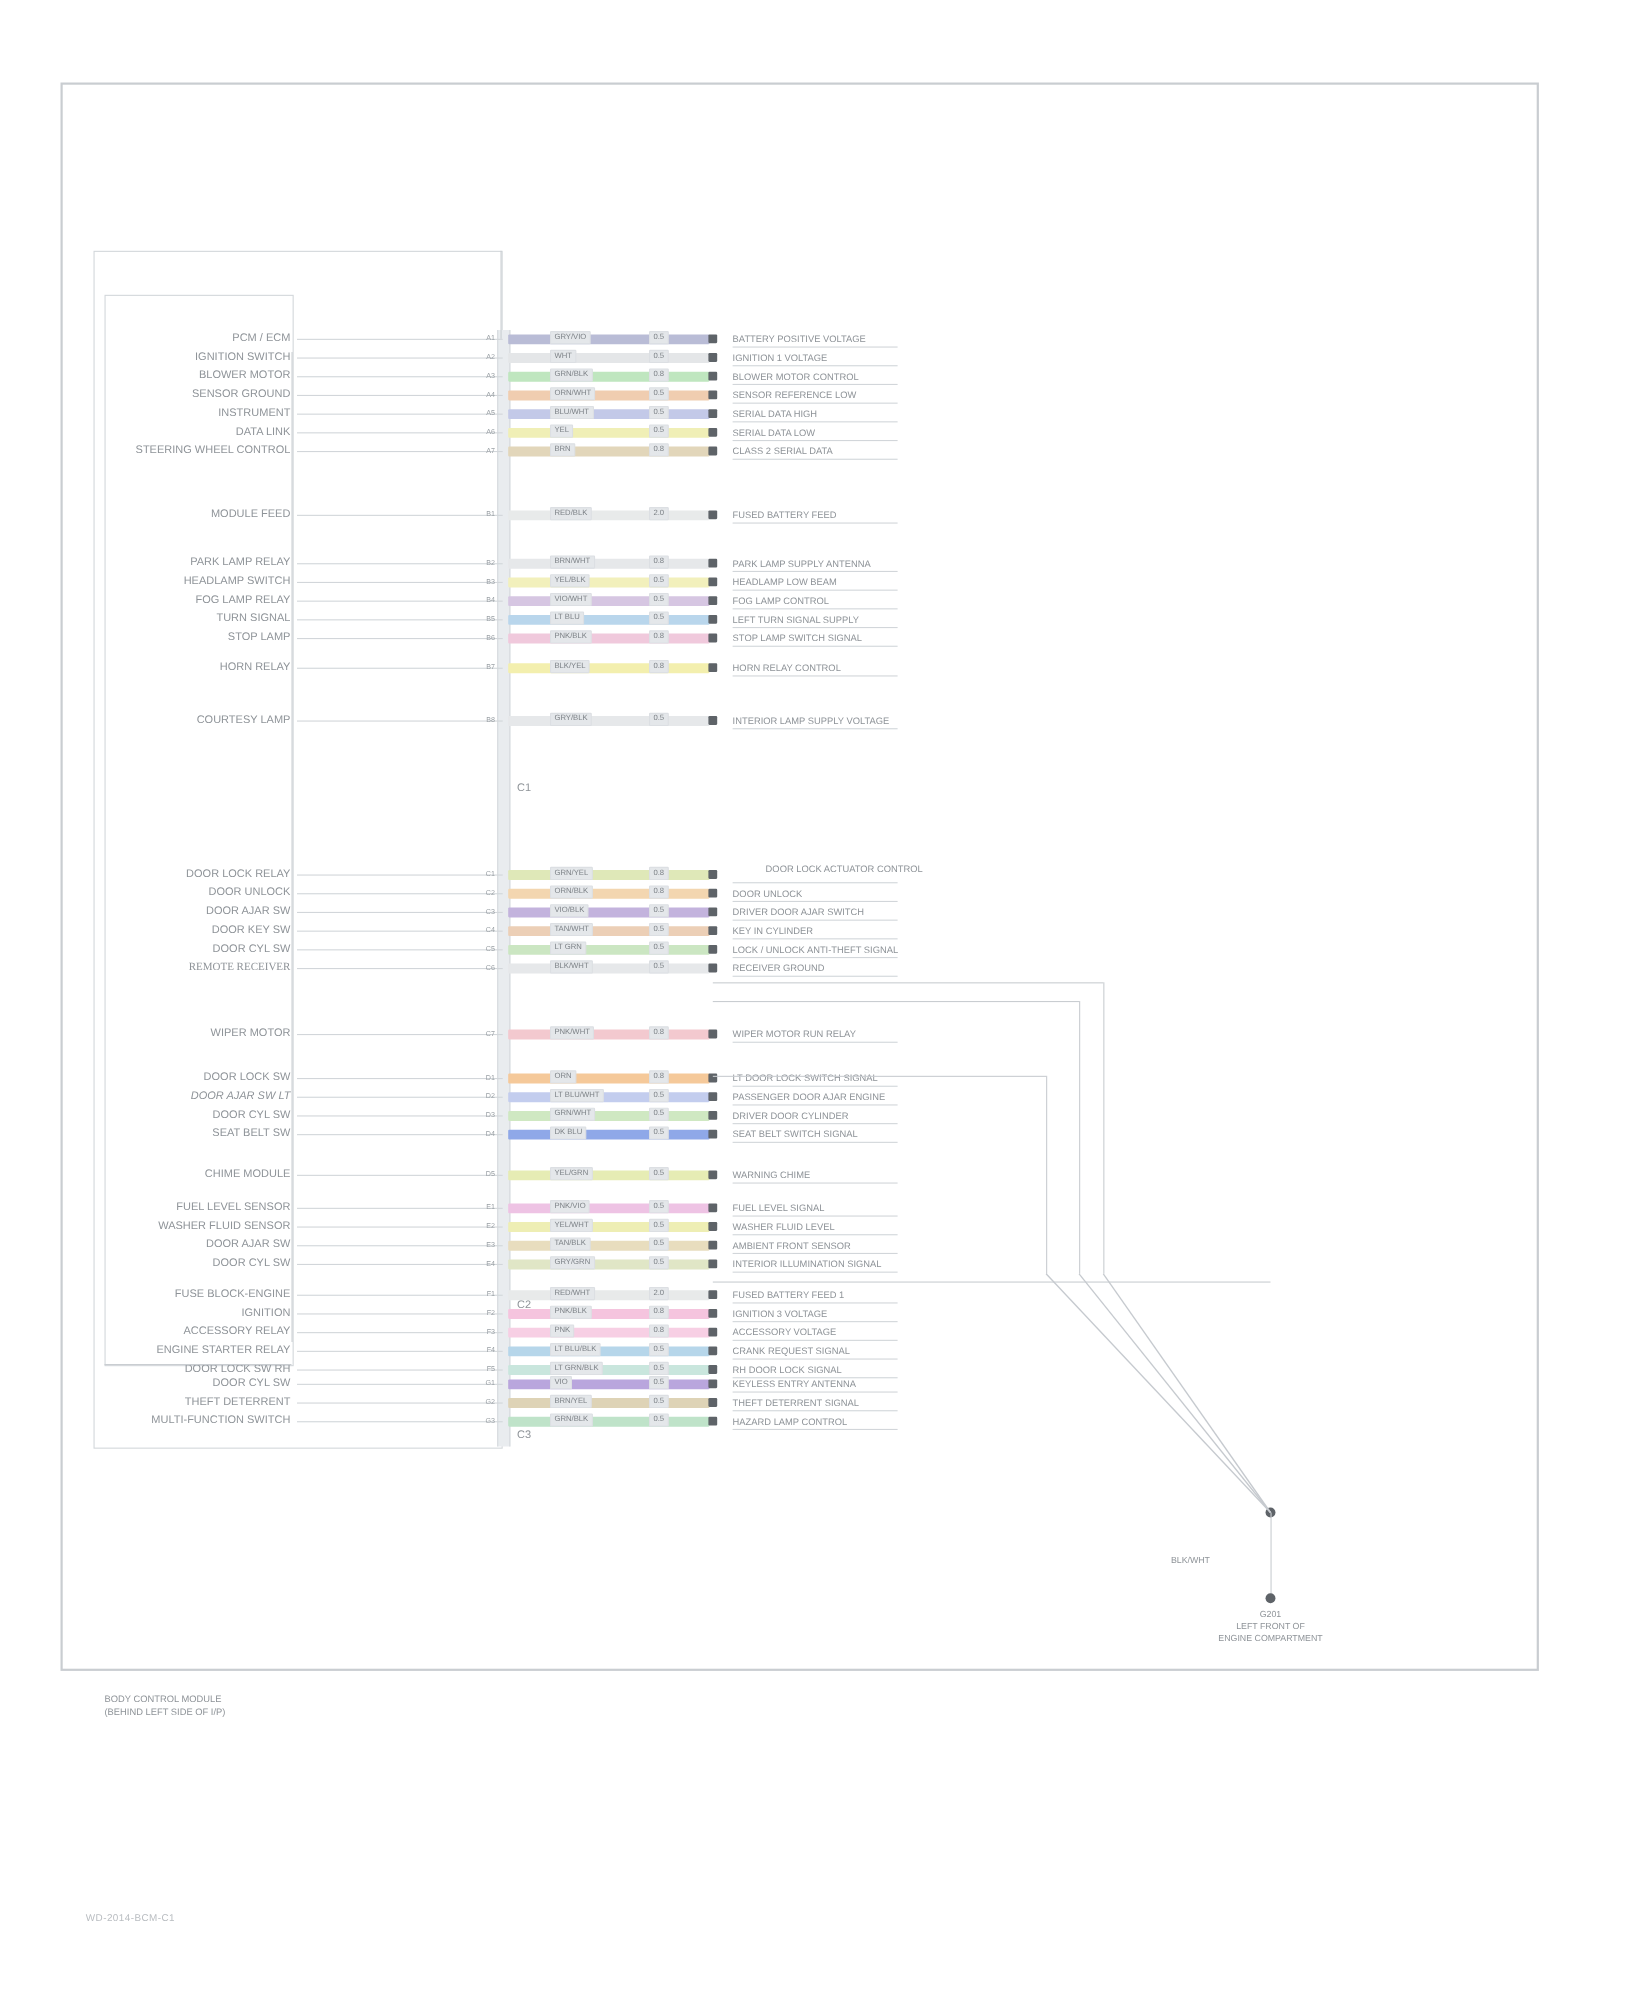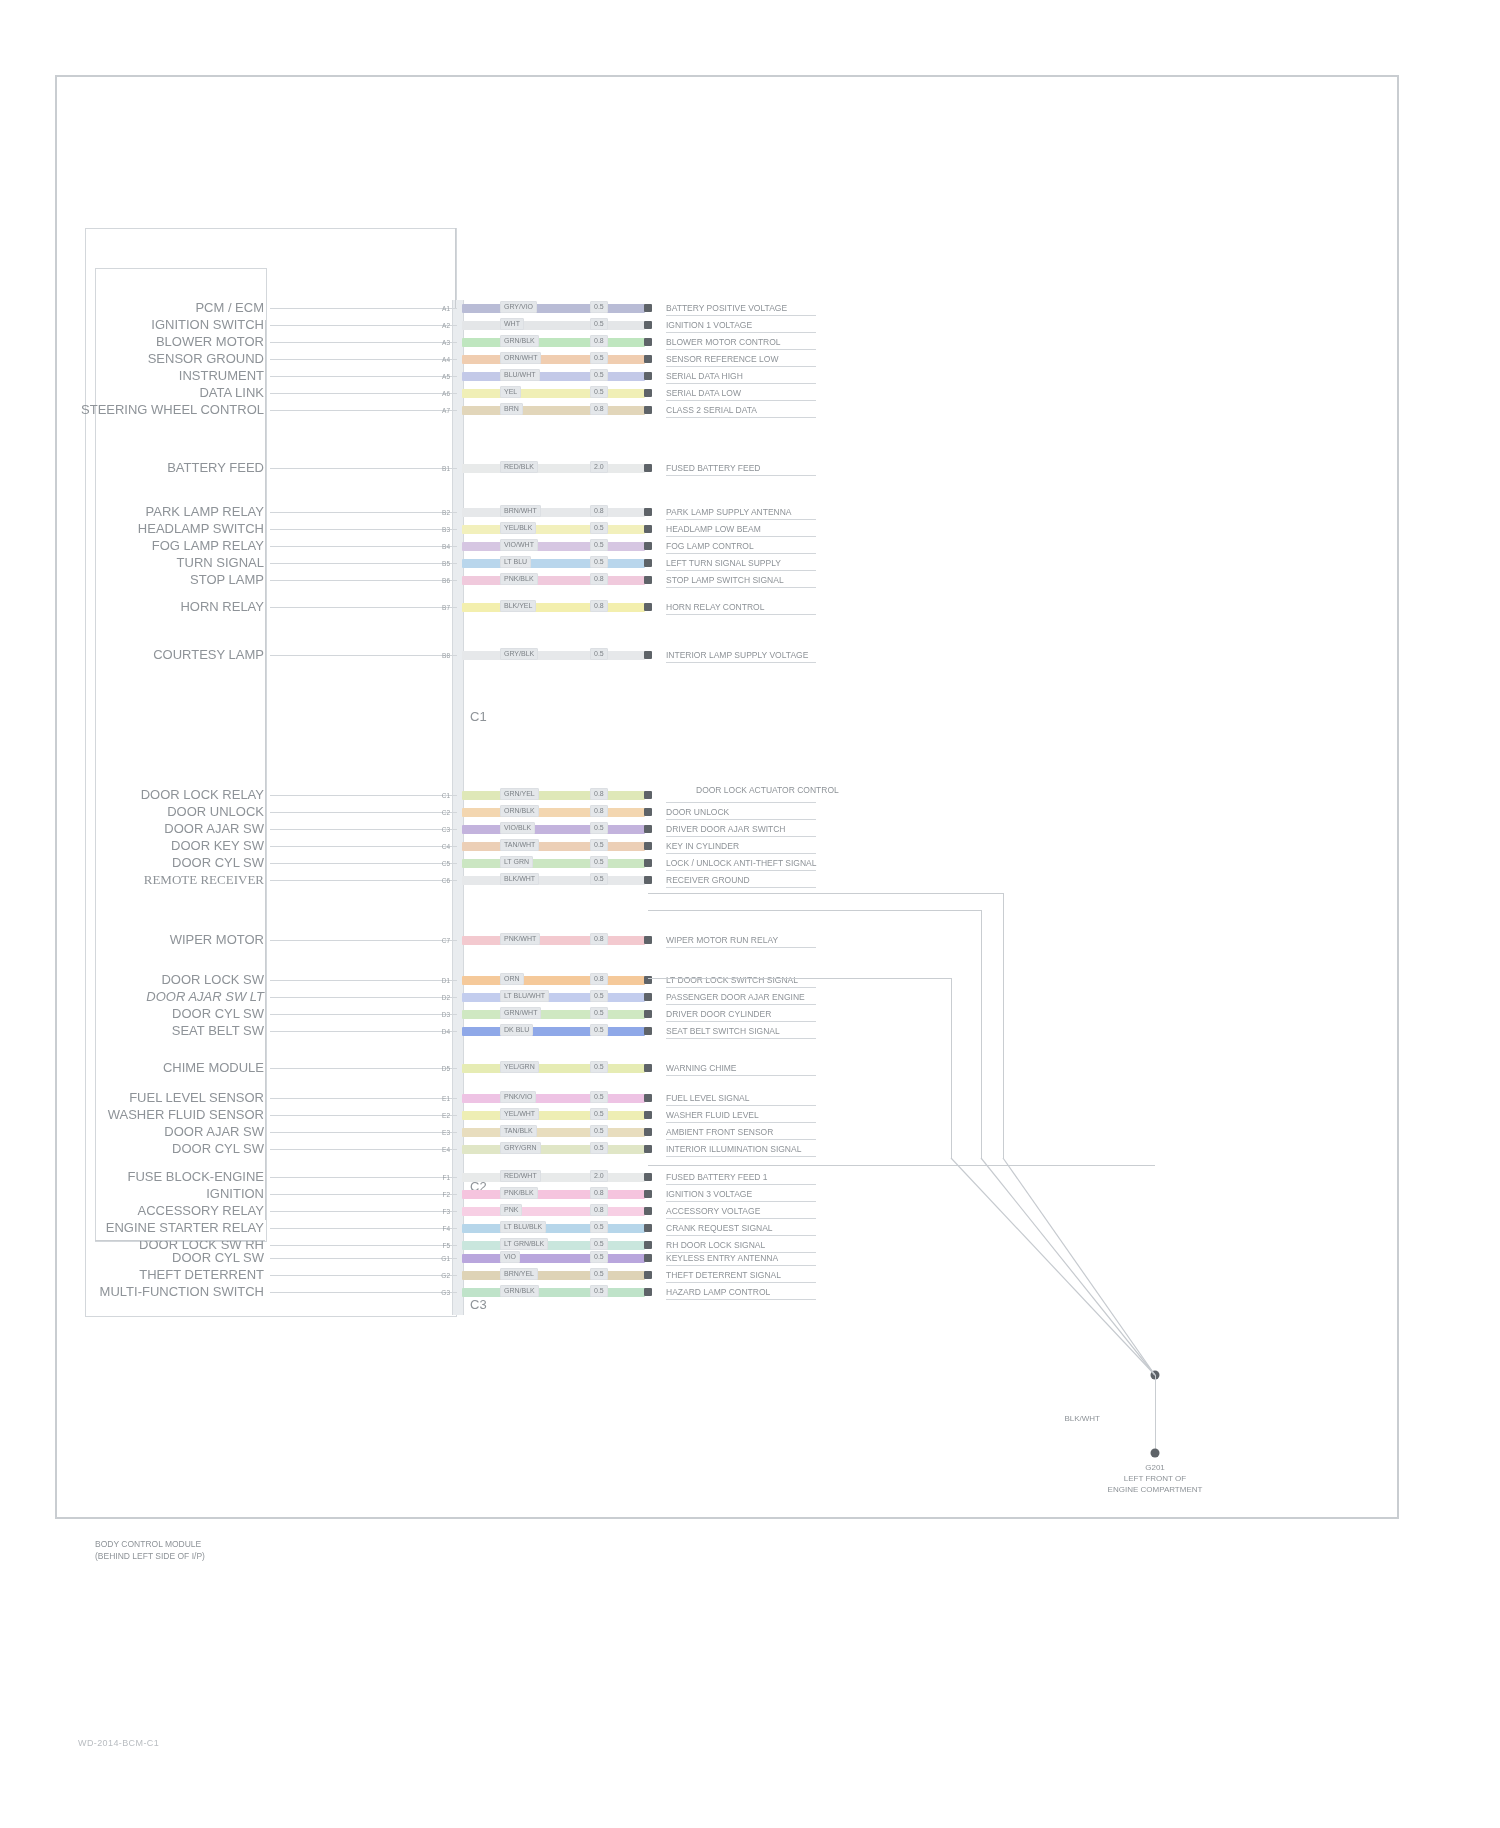--- a/index.html
+++ b/index.html
@@ -37,21 +37,21 @@
   .wire{
     position:absolute;height:9px;border-radius:1px;
   }
   .leadline{
     position:absolute;height:1px;background:#d2d6da;
   }
   .vline{position:absolute;width:1px;background:#c9cdd1;}
   .hline{position:absolute;height:1px;background:#c9cdd1;}
 
   .lbl{
-    position:absolute;font-size:13px;line-height:10px;white-space:nowrap;
+    position:absolute;font-size:10px;line-height:10px;white-space:nowrap;
     color:#8e9398;
   }
   .lbl.left{text-align:right;transform:translate(-100%,-50%);}
 
   .pin{
     position:absolute;font-size:6.5px;color:#9aa0a5;
     transform:translate(-100%,-50%);white-space:nowrap;
   }
 
   .cbox{  
@@ -189,21 +189,21 @@
     <div class="pin" style="left:450px;top:410px;">A7</div>
     <div class="cbox" style="left:500px;top:409px;">BRN</div>
     <div class="gbox" style="left:590px;top:409px;">0.8</div>
     <div class="term" style="left:648px;top:410px;"></div>
     <div class="dest" style="left:666px;top:410px;">CLASS 2 SERIAL DATA</div>
     <div class="leadline" style="left:666px;top:417px;width:150px;"></div>
   </div>
 <div class="" style="position:absolute;left:0;top:0;">
     <div class="wire" style="left:462px;top:463.5px;width:183px;background:#e8eaea;"></div>
     <div class="leadline" style="left:270px;top:468px;width:187px;"></div>
-    <div class="lbl left" style="left:264px;top:468px;">BATTERY FEED</div>
+    <div class="lbl left" style="left:264px;top:468px;">MODULE FEED</div>
     <div class="pin" style="left:450px;top:468px;">B1</div>
     <div class="cbox" style="left:500px;top:467px;">RED/BLK</div>
     <div class="gbox" style="left:590px;top:467px;">2.0</div>
     <div class="term" style="left:648px;top:468px;"></div>
     <div class="dest" style="left:666px;top:468px;">FUSED BATTERY FEED</div>
     <div class="leadline" style="left:666px;top:475px;width:150px;"></div>
   </div>
 <div class="" style="position:absolute;left:0;top:0;">
     <div class="wire" style="left:462px;top:507.5px;width:183px;background:#e6e8ea;"></div>
     <div class="leadline" style="left:270px;top:512px;width:187px;"></div>

